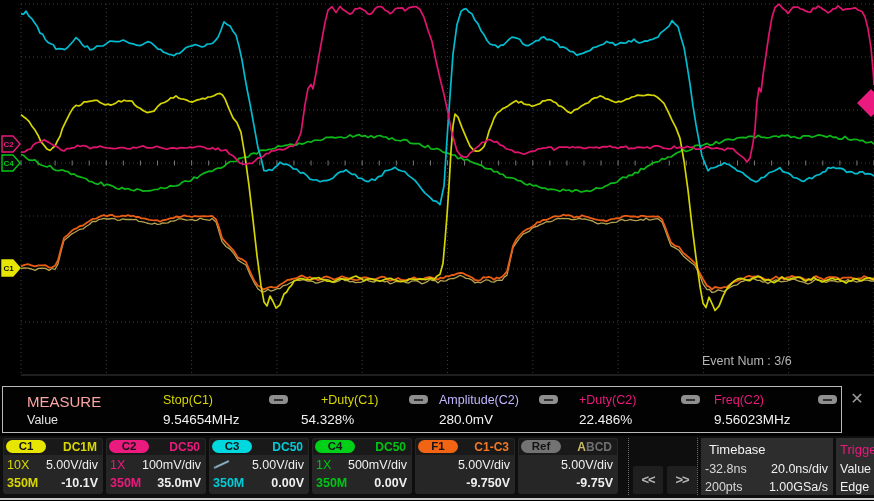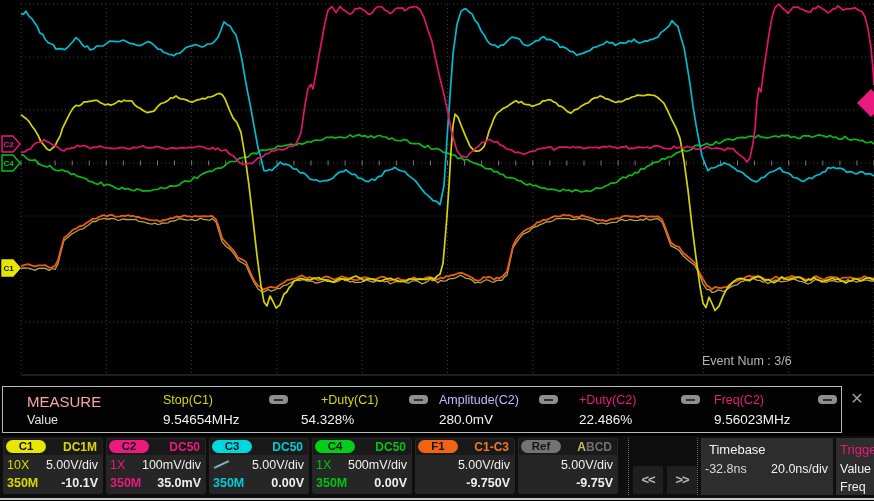--- a/index.html
+++ b/index.html
@@ -271,24 +271,28 @@
     <div class="a navbtn" style="left:667px">&gt;&gt;</div>
 
     <div class="a vsep" style="left:697px"></div>
 
     <div class="a panel" style="left:701px;width:132px" id="timebase-panel">
       <span class="hdr">Timebase</span>
       <div class="prow prow1">
           <span class="lft">-32.8ns</span>
           <span class="rgt">20.0ns/div</span>
         </div>
+      <div class="prow prow2">
+          <span class="lft">200pts</span>
+          <span class="rgt">1.00GSa/s</span>
+        </div>
     </div>
 
     <div class="a panel" style="left:836px;width:38px" id="trigger-panel">
       <span class="hdr" id="trigger-title" style="color: rgb(234, 26, 126);">Trigger</span>
       <span class="trigrow" style="top:24px">Value</span>
-      <span class="trigrow" style="top:42px">Freq</span>
+      <span class="trigrow" style="top:42px">Edge</span>
     </div>
 
   </div>
 
   <div id="bottom-line" class="a"></div>
 </div>
 
 </body></html>

